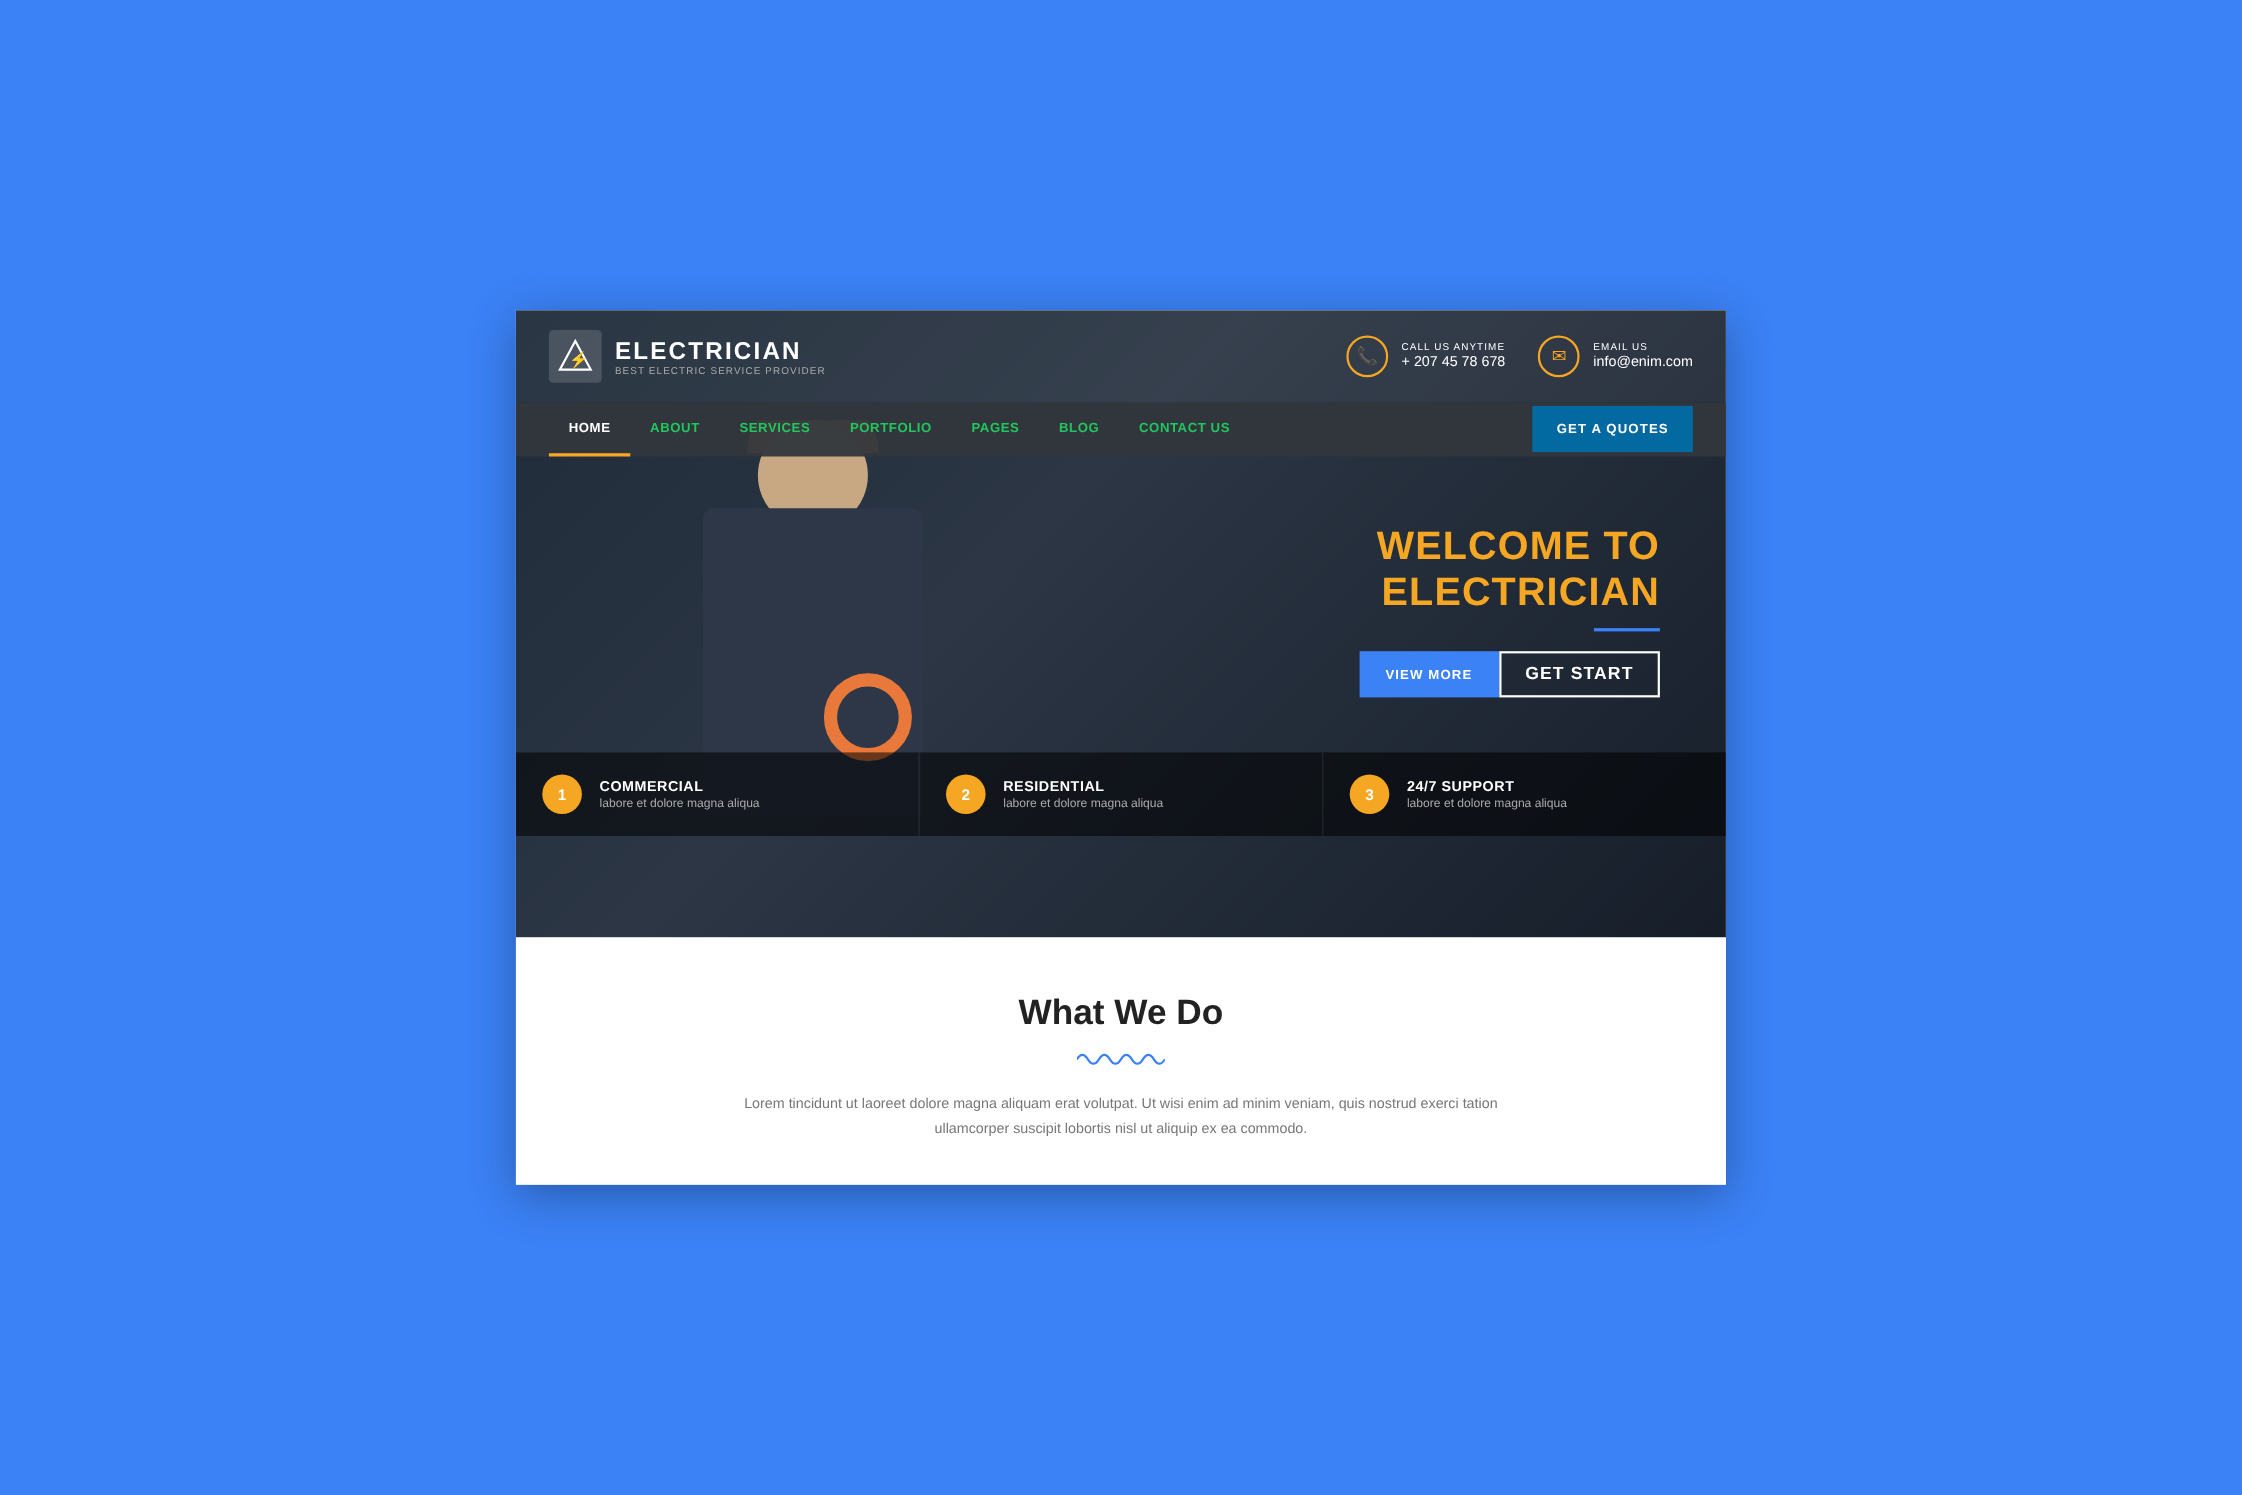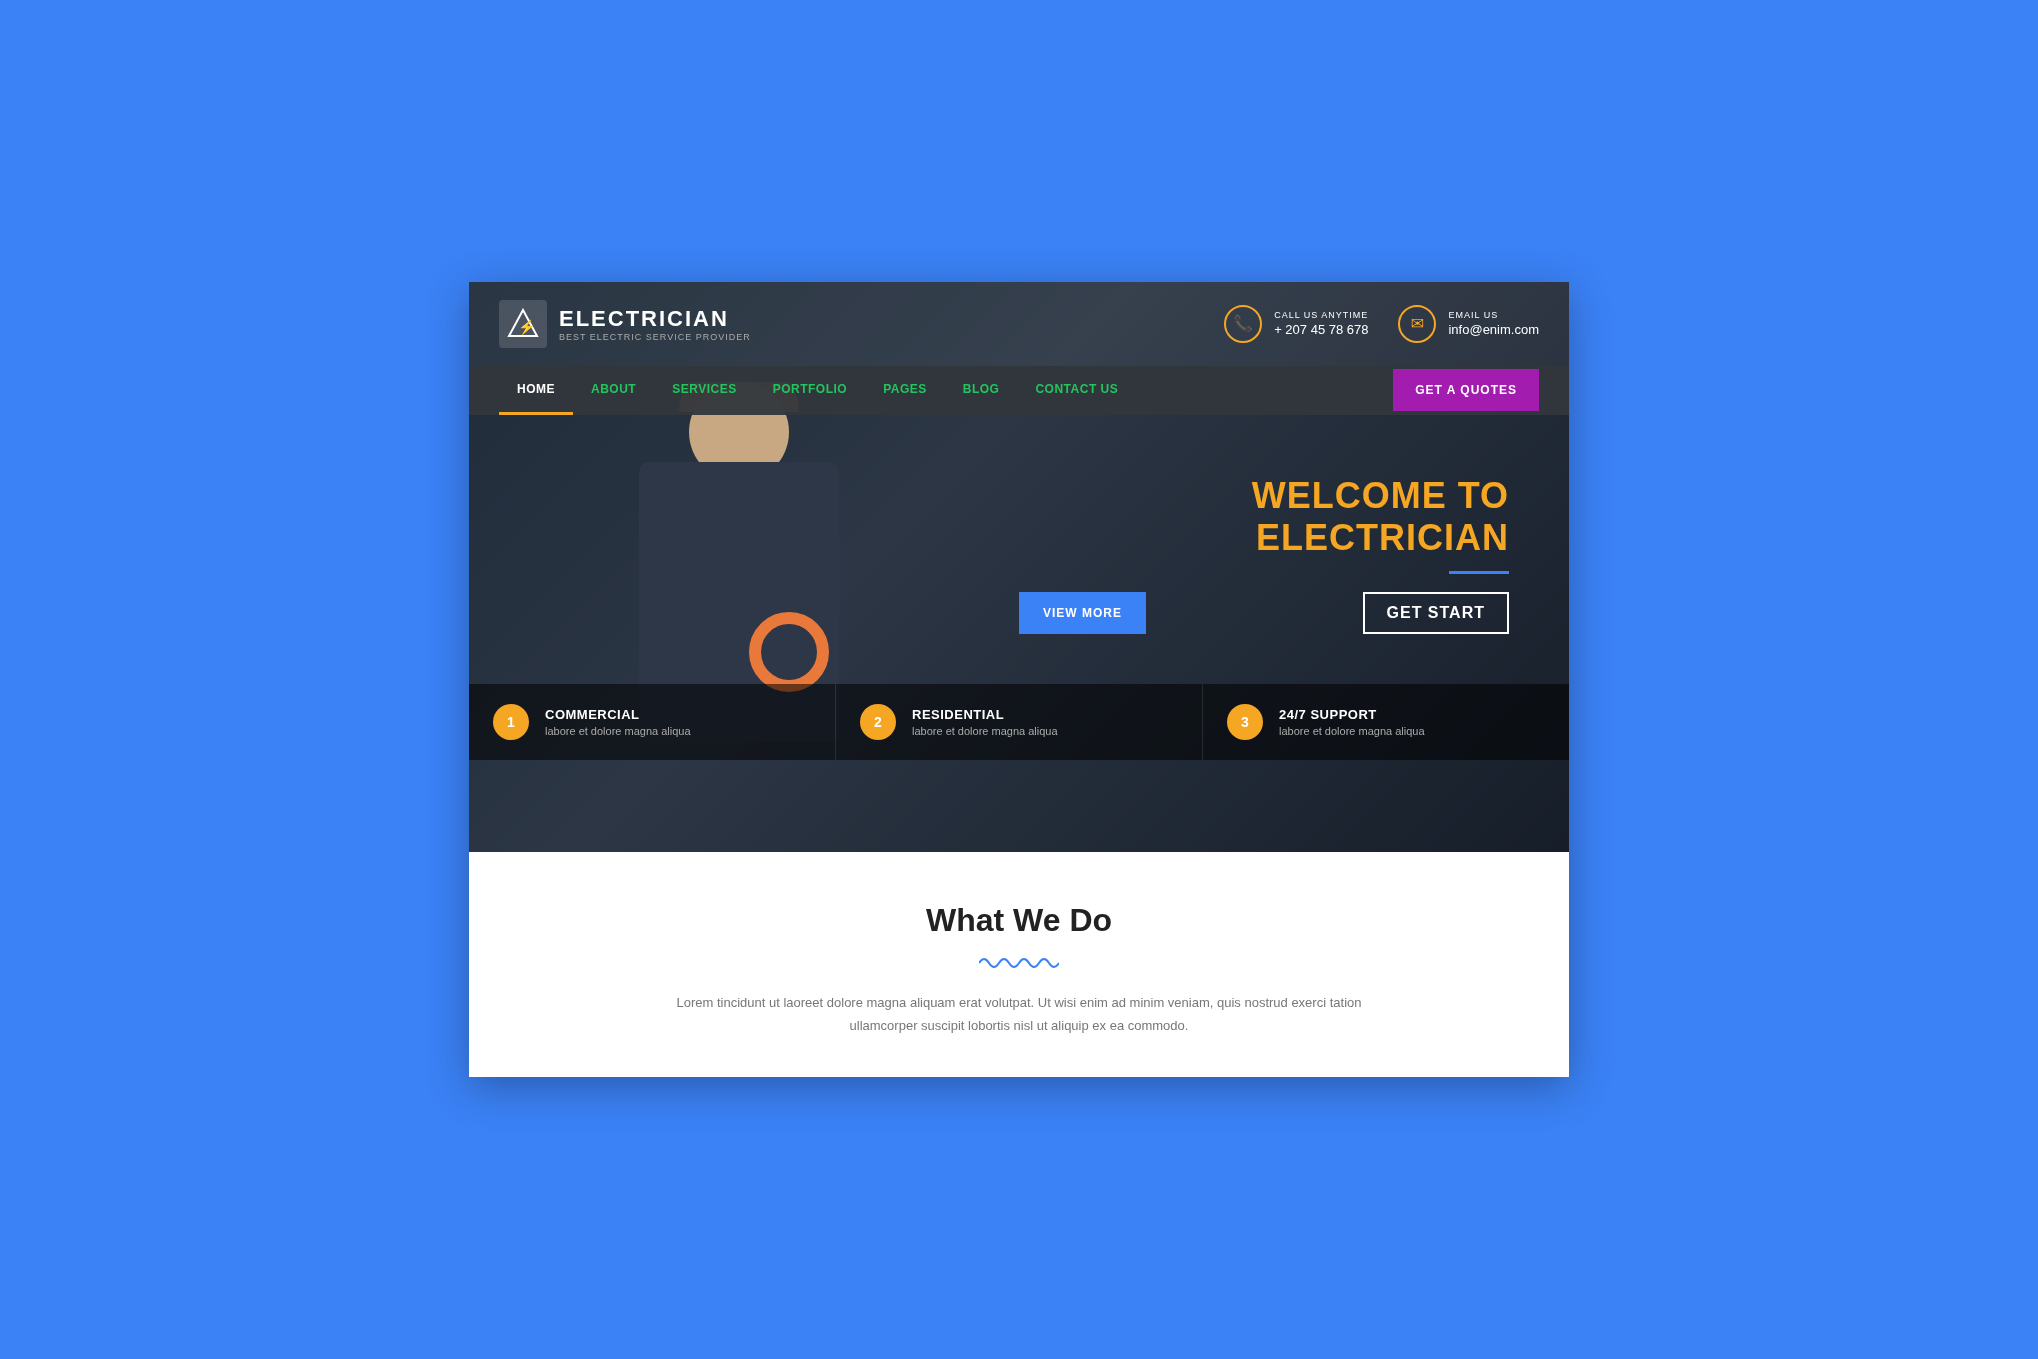--- a/index.html
+++ b/index.html
@@ -130,21 +130,21 @@
       font-weight: 600;
       letter-spacing: 0.5px;
       text-transform: uppercase;
       transition: color 0.2s;
     }
     .nav-links li.active a {
       color: #fff;
       border-bottom: 3px solid #f5a623;
     }
     .nav-cta a {
-      background: #a21caf;
+      background: #0369a1;
       color: #fff;
       padding: 14px 22px;
       font-size: 12px;
       font-weight: 700;
       text-decoration: none;
       letter-spacing: 1px;
       text-transform: uppercase;
       display: block;
     }
 
@@ -177,22 +177,21 @@
     .hero-content p {
       color: #ccc;
       font-size: 13px;
       line-height: 1.7;
       margin-bottom: 25px;
       max-width: 380px;
       margin-left: auto;
     }
     .hero-buttons {
       display: flex;
-      gap: 10px;
-      justify-content: space-between;
+      justify-content: flex-end;
     }
     .btn-primary {
       background: #3b82f6;
       color: #fff;
       border: none;
       padding: 12px 24px;
       font-size: 12px;
       font-weight: 700;
       letter-spacing: 1px;
       text-transform: uppercase;

